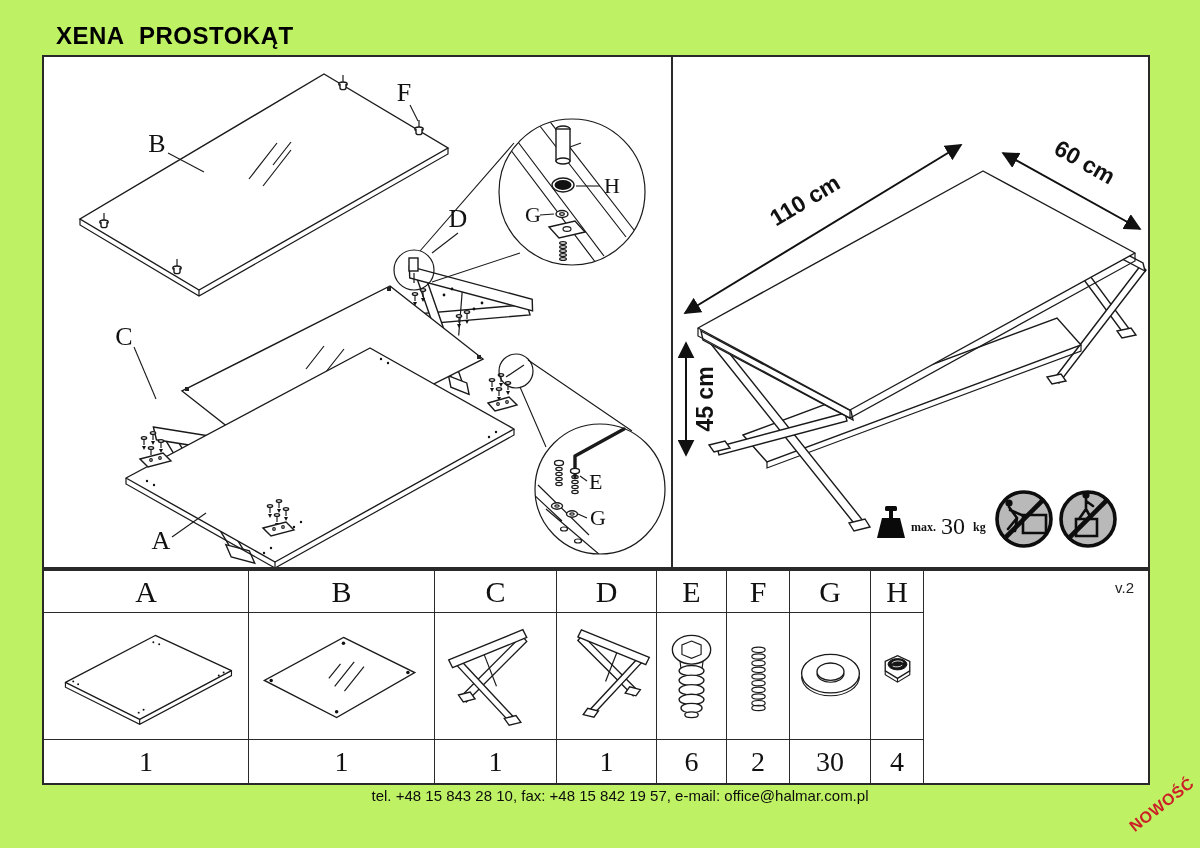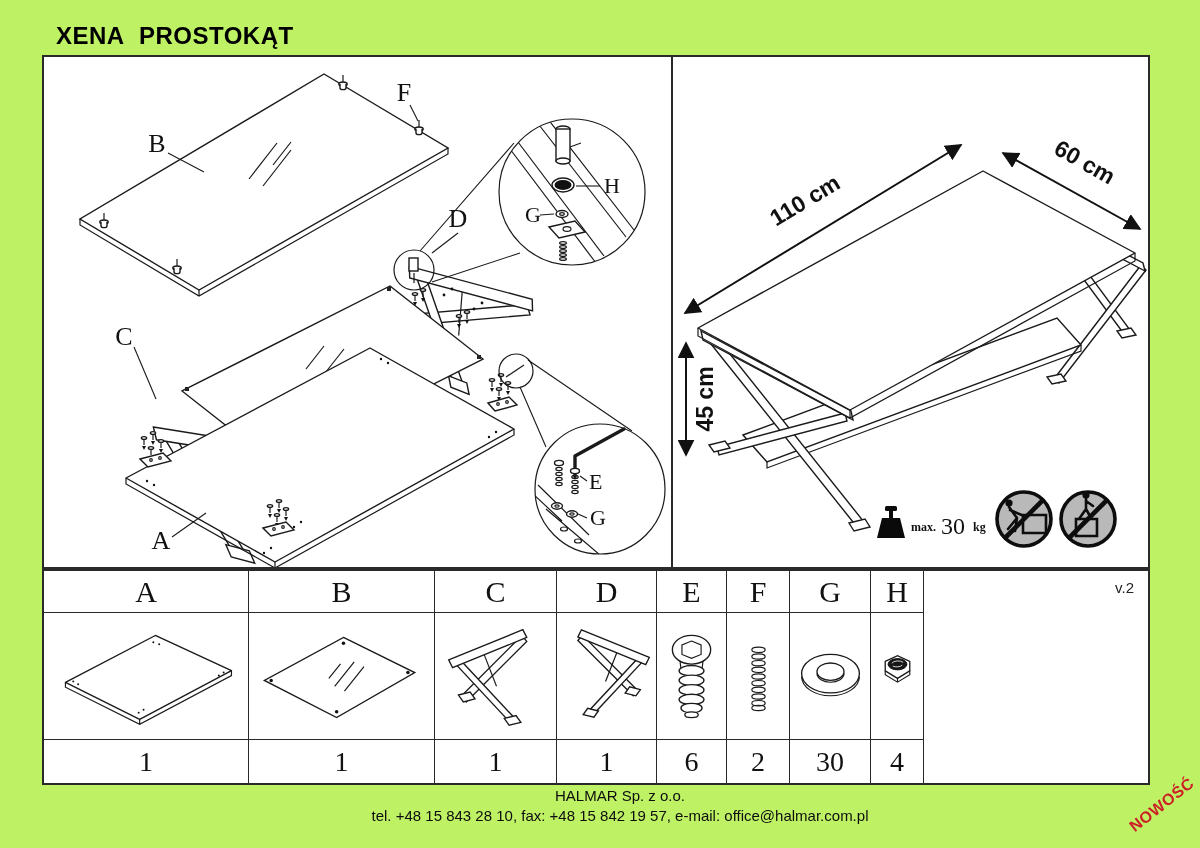--- a/index.html
+++ b/index.html
@@ -436,18 +436,17 @@
     <div class="pt-cell pt-qty">2</div>
     <div class="pt-cell pt-qty">30</div>
     <div class="pt-cell pt-qty">4</div>
 
     <div class="pt-version">
       <span class="version-label">v.2</span>
     </div>
   </div>
 
   <div class="footer">
-    <div>HALMAR Sp. z o.o.</div>
     <div>tel. +48 15 843 28 10, fax: +48 15 842 19 57, e-mail: office@halmar.com.pl</div>
   </div>
 
   <div class="nowosc">NOWOŚĆ</div>
 </div>
 
 </body></html>

